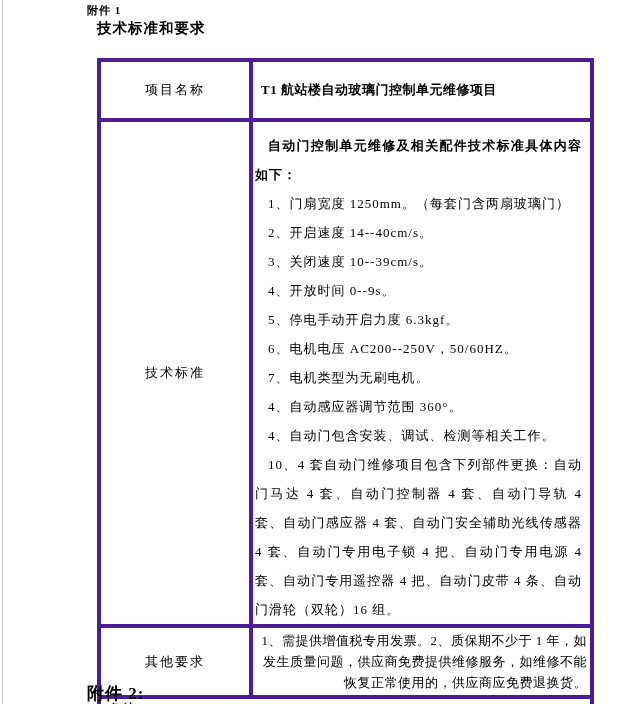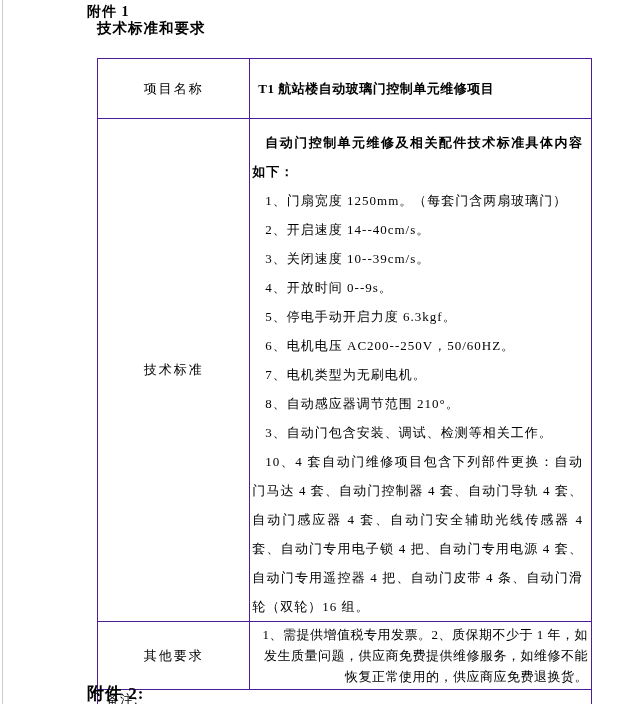--- a/index.html
+++ b/index.html
@@ -5,32 +5,32 @@
   html,body{margin:0;padding:0;}
   body{
     width:637px;height:704px;background:#ffffff;color:#000;
     font-family:"Liberation Serif","DejaVu Serif",serif;
     overflow:hidden;
   }
   .page{position:relative;width:637px;height:704px;background:#fff;}
   .left-edge{position:absolute;left:2px;top:0;width:1px;height:704px;background:#c9cdd6;}
   .attach1{
     position:absolute;left:87px;top:3px;
-    font-weight:bold;font-size:14px;letter-spacing:1px;
+    font-weight:bold;font-size:11px;letter-spacing:1px;
   }
   .title{
     position:absolute;left:97px;top:19px;width:495px;margin:0;
     font-size:14.5px;font-weight:bold;letter-spacing:1px;
   }
   table.spec{
     position:absolute;left:97px;top:58px;width:495px;
     border-collapse:collapse;table-layout:fixed;
   }
   table.spec td{
-    border:1px solid #4c1d95;
+    border:4px solid #4c1d95;
     font-size:13px;
     vertical-align:middle;
   }
   td.label{
     text-align:center;
     letter-spacing:2px;
   }
   tr.r-project{height:60px;}
   tr.r-standards{height:450px;}
   tr.r-other{height:65px;}
@@ -88,22 +88,22 @@
         <td class="label">技术标准</td>
         <td class="standards-cell">
           <p class="heading">自动门控制单元维修及相关配件技术标准具体内容如下：</p>
           <p>1、门扇宽度 1250mm。（每套门含两扇玻璃门）</p>
           <p>2、开启速度 14--40cm/s。</p>
           <p>3、关闭速度 10--39cm/s。</p>
           <p>4、开放时间 0--9s。</p>
           <p>5、停电手动开启力度 6.3kgf。</p>
           <p>6、电机电压 AC200--250V，50/60HZ。</p>
           <p>7、电机类型为无刷电机。</p>
-          <p>8、自动感应器调节范围 210°。</p>
-          <p>3、自动门包含安装、调试、检测等相关工作。</p>
+          <p>4、自动感应器调节范围 360°。</p>
+          <p>4、自动门包含安装、调试、检测等相关工作。</p>
           <p>10、4 套自动门维修项目包含下列部件更换：自动门马达 4 套、自动门控制器 4 套、自动门导轨 4 套、自动门感应器 4 套、自动门安全辅助光线传感器 4 套、自动门专用电子锁 4 把、自动门专用电源 4 套、自动门专用遥控器 4 把、自动门皮带 4 条、自动门滑轮（双轮）16 组。</p>
         </td>
       </tr>
 
       <tr class="r-other">
         <td class="label">其他要求</td>
         <td class="other-cell">1、需提供增值税专用发票。2、质保期不少于 1 年，如发生质量问题，供应商免费提供维修服务，如维修不能恢复正常使用的，供应商应免费退换货。</td>
       </tr>
 
       <tr class="r-remarks">

